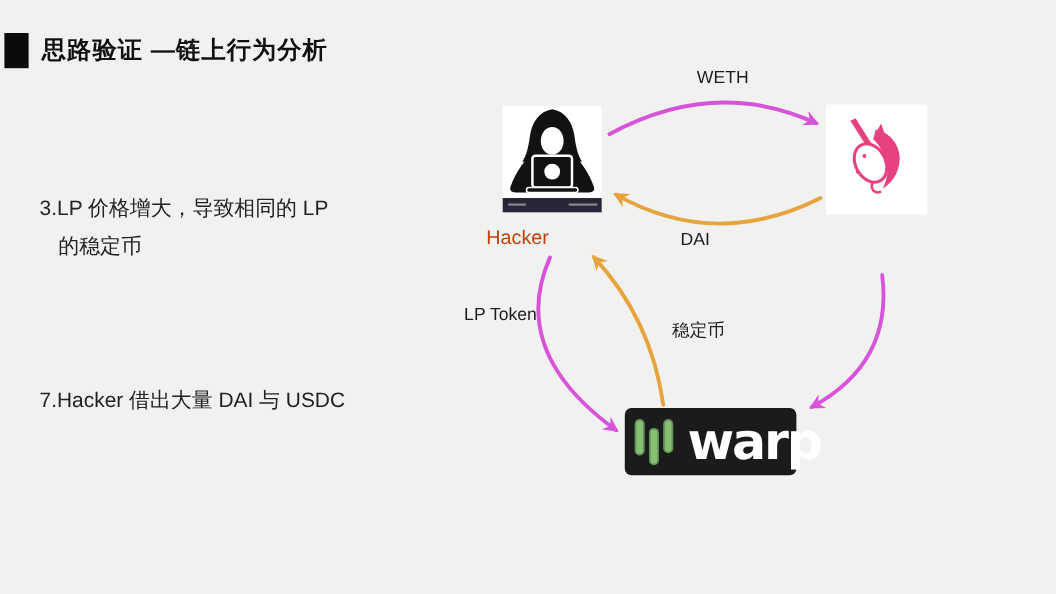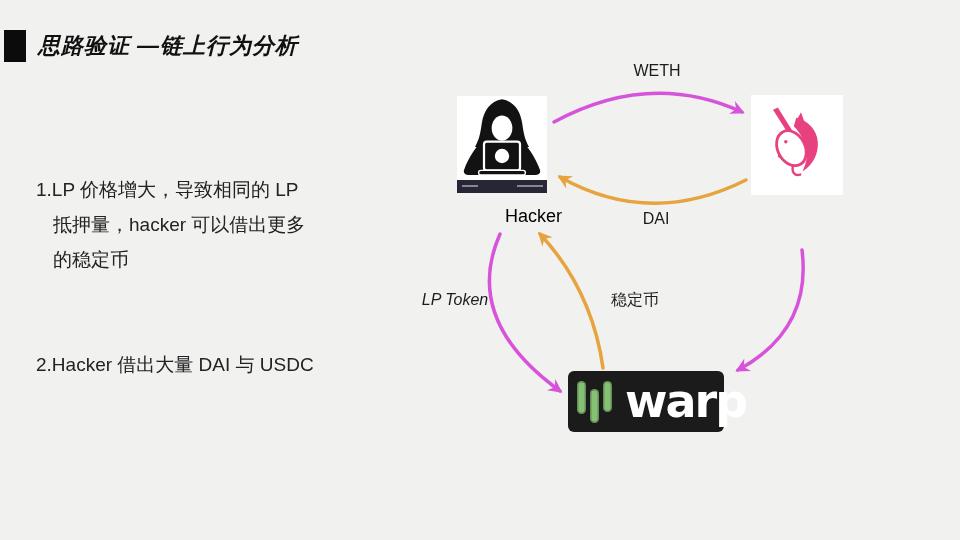--- a/index.html
+++ b/index.html
@@ -3,42 +3,42 @@
 <meta charset="utf-8">
 <style>
   html,body{margin:0;padding:0;}
   body{width:960px;height:540px;overflow:hidden;
        font-family:"Liberation Sans","DejaVu Sans",sans-serif;}
   .slide{position:relative;width:960px;height:540px;background:var(--slide_bg,#f1f1f0);}
 
   
   .title-bullet{position:absolute;left:4px;top:30px;width:22px;height:32px;background:#0b0b0b;}
   .slide-title{position:absolute;left:38px;top:31px;font-size:22px;font-weight:bold;color:#111;
-               letter-spacing:1px;font-style:italic;}
+               letter-spacing:1px;}
 
   
   .note{position:absolute;left:36px;color:#222;font-size:19px;line-height:35px;white-space:nowrap;}
   .note-8{top:172px;}
   .note-9{top:347px;}
   .note .line{display:block;}
   .note .line.indent{padding-left:17px;}
 
   
   .node-img{position:absolute;background:#fff;}
   .hacker-img{left:457px;top:96px;width:90px;height:97px;}
   .hacker-img svg{display:block;width:90px;height:84px;}
   .watermark{position:absolute;left:0;bottom:0;width:90px;height:13px;background:#262637;}
   .watermark .wm-dash{position:absolute;top:5px;height:2px;background:rgba(255,255,255,.45);}
   .watermark .wm-l{left:5px;width:16px;}
   .watermark .wm-r{right:4px;width:26px;}
 
   .uniswap-img{left:751px;top:95px;width:92px;height:100px;display:flex;align-items:center;justify-content:center;}
   .uniswap-img svg{width:80px;height:84px;}
 
-  .node-label{position:absolute;color:#000000;text-align:right;}
+  .node-label{position:absolute;color:#c2410c;text-align:left;}
   .hacker-label{left:442px;top:206px;width:120px;font-size:18px;}
   .uniswap-labels{left:737px;top:207px;width:135px;}
   .uniswap-label{font-size:17px;display:block;}
   .uniswap-sublabel{font-size:15px;display:block;margin-top:2px;}
 
   
   .warp-box{position:absolute;left:568px;top:371px;width:156px;height:61px;background:var(--warp_bg,#1b1b1b);
             border-radius:6px;text-decoration:underline;}
   .warp-bar{position:absolute;width:9px;border-radius:5px;background:var(--warp_green,#85c075);
             box-shadow:inset 0 0 0 1.5px rgba(0,0,0,.25);}
@@ -54,43 +54,42 @@
   .edge{fill:none;stroke-width:3.5px;stroke-linecap:round;}
   .edge-m{stroke:var(--magenta,#d653da);}
   .edge-o{stroke:var(--orange,#e7a33e);}
   .head-m{fill:var(--magenta,#d653da);}
   .head-o{fill:var(--orange,#e7a33e);}
 
   
   .edge-label{position:absolute;color:#1c1c1c;font-size:16px;text-align:right;white-space:nowrap;
               transform:translateX(-50%);}
   .lbl-weth{left:657px;top:62px;}
-  .lbl-dai{left:656px;top:210px;}
-  .lbl-lptoken{left:455px;top:291px;font-style:italic;}
+  .lbl-dai{left:632px;top:210px;}
+  .lbl-lptoken{left:455px;top:278px;}
   .lbl-stable{left:635px;top:290px;}
   .lbl-lpamount{left:852px;top:303px;}
 
   .pink{fill:var(--uniswap_pink,#e8417f);}
   .pink-stroke{stroke:var(--uniswap_pink,#e8417f);}
 </style>
 </head>
 <body>
 
 <div class="slide">
 
   <div class="title-bullet"></div>
   <div class="slide-title">思路验证 —链上行为分析</div>
 
   <div class="note note-8">
-    <span class="line">1.LP 价格增大，导致相同的 LP</span>
-    <span class="line indent">抵押量，hacker 可以借出更多</span>
+    <span class="line">3.LP 价格增大，导致相同的 LP</span>
     <span class="line indent">的稳定币</span>
   </div>
   <div class="note note-9">
-    <span class="line">2.Hacker 借出大量 DAI 与 USDC</span>
+    <span class="line">7.Hacker 借出大量 DAI 与 USDC</span>
   </div>
 
   <svg class="edges" viewBox="0 0 960 540">
     <defs>
       <marker id="m-magenta" markerUnits="userSpaceOnUse" markerWidth="18" markerHeight="18" refX="13" refY="9" orient="auto">
         <path class="head-m" d="M2,2 L16,9 L2,16 L6.5,9 Z"></path>
       </marker>
       <marker id="m-orange" markerUnits="userSpaceOnUse" markerWidth="18" markerHeight="18" refX="13" refY="9" orient="auto">
         <path class="head-o" d="M2,2 L16,9 L2,16 L6.5,9 Z"></path>
       </marker>

